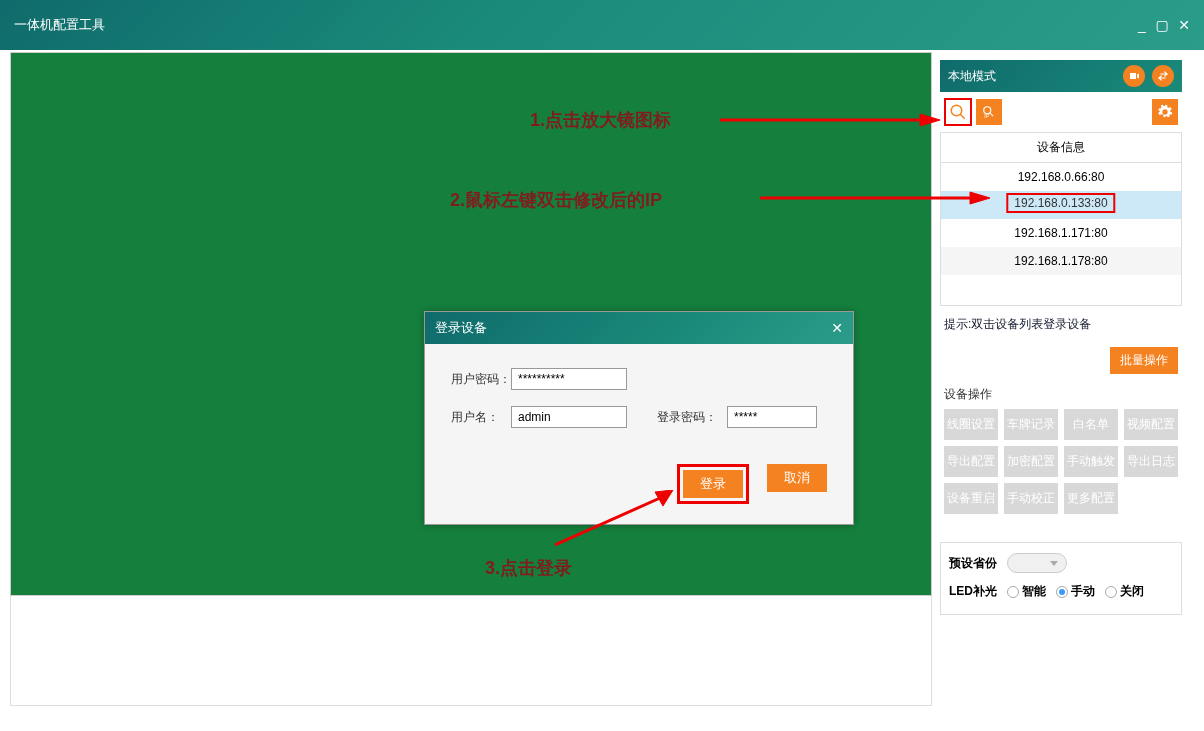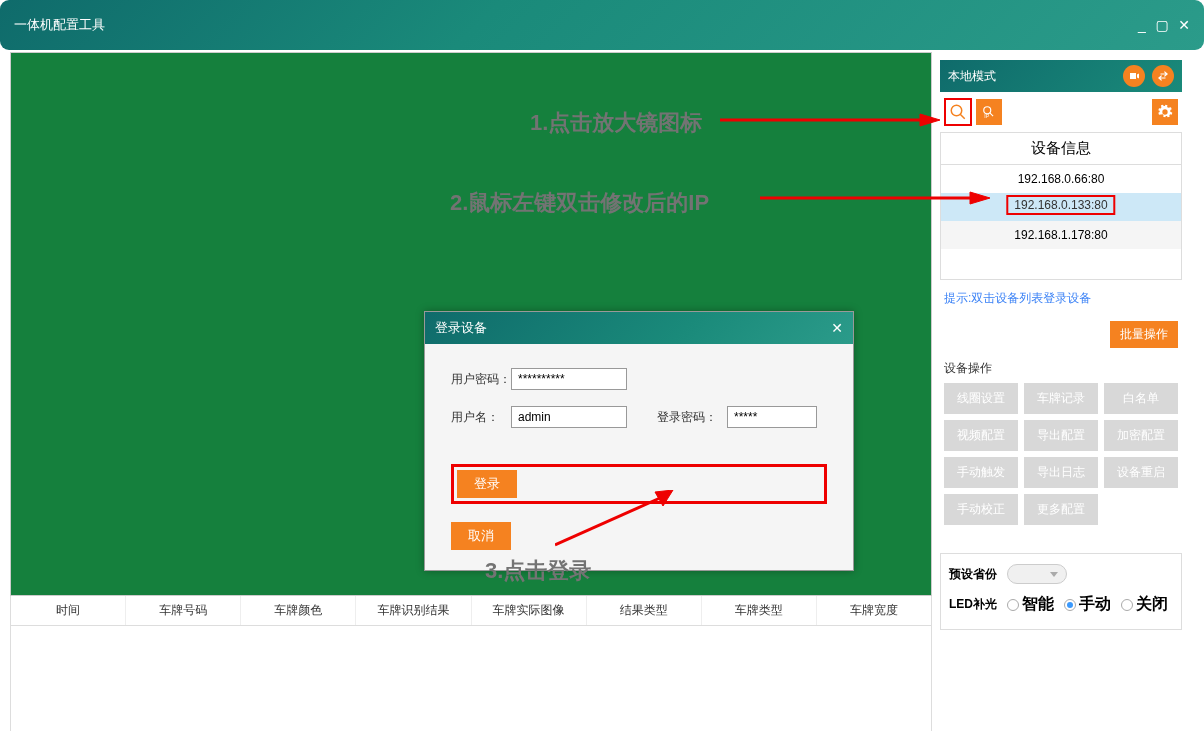--- a/index.html
+++ b/index.html
@@ -1,18 +1,18 @@
 <!DOCTYPE html>
 <html><head>
 <meta charset="utf-8">
 <style>
 * { box-sizing: border-box; margin: 0; padding: 0; font-family: "Microsoft YaHei", sans-serif; }
 body { width: 1204px; height: 731px; background: #fff; overflow: hidden; position: relative; }
 
-.titlebar { height: 50px; background: linear-gradient(135deg, #0f6b6b 0%, #1a8a7a 40%, #2b9b8a 100%); color: #fff; display: flex; align-items: center; padding: 0 14px; font-size: 13px; justify-content: space-between; border-radius: 9px; }
+.titlebar { height: 50px; background: linear-gradient(135deg, #0f6b6b 0%, #1a8a7a 40%, #2b9b8a 100%); color: #fff; display: flex; align-items: center; padding: 0 14px; font-size: 13px; justify-content: space-between; }
 .titlebar .win-controls span { color: #fff; font-size: 14px; margin-left: 6px; cursor: pointer; }
 
 .main-area { display: flex; height: 681px; }
 .left-pane { width: 932px; display: flex; flex-direction: column; }
 .video-area { flex: 1; background: #15803d; position: relative; border: 1px solid #ccc; margin: 2px 0 0 10px; }
 .table-area { height: 135px; margin: 0 0 0 10px; }
 .table-header { display: flex; border: 1px solid #ddd; border-top: none; }
 .table-header > div { flex: 1; text-align: center; padding: 6px 0; font-size: 12px; color: #333; border-right: 1px solid #eee; }
 .table-header > div:last-child { border-right: none; }
 .table-body { height: 110px; border: 1px solid #ddd; border-top: none; }
@@ -24,60 +24,60 @@
 
 .toolbar-row { display: flex; align-items: center; justify-content: space-between; padding: 6px 4px; }
 .toolbar-row .left-tools { display: flex; align-items: center; gap: 0; }
 .search-box { width: 28px; height: 28px; border: 2px solid #e00; display: flex; align-items: center; justify-content: center; cursor: pointer; }
 .search-box svg { width: 18px; height: 18px; stroke: #f58220; fill: none; stroke-width: 2; }
 .ip-icon { width: 26px; height: 26px; background: #f58220; display: flex; align-items: center; justify-content: center; margin-left: 4px; cursor: pointer; }
 .ip-icon svg { width: 14px; height: 14px; fill: #fff; }
 .gear-icon { width: 26px; height: 26px; background: #f58220; display: flex; align-items: center; justify-content: center; cursor: pointer; }
 .gear-icon svg { width: 16px; height: 16px; fill: #fff; }
 
-.device-info-header { text-align: center; font-size: 15px; padding: 6px 0; border: 1px solid #ddd; background: #fff; }
+.device-info-header { text-align: center; font-size: 12px; padding: 6px 0; border: 1px solid #ddd; background: #fff; }
 .device-list { border: 1px solid #ddd; border-top: none; }
 .device-row { text-align: center; font-size: 12px; padding: 7px 0; cursor: pointer; background: #fff; }
 .device-row.alt { background: #f5f5f5; }
 .device-row.selected { background: #cde8f7; color: #333; position: relative; }
 .device-row.selected .sel-box { position: absolute; left: 50%; top: 2px; transform: translateX(-50%); border: 2px solid #e00; padding: 1px 6px; font-size: 12px; }
 .device-list-space { height: 30px; }
 
-.hint { color: #3b82f6; font-size: 12px; padding: 10px 4px; }
+.hint { color: #0f172a; font-size: 12px; padding: 10px 4px; }
 .batch-row { text-align: right; padding: 4px; }
 .batch-btn { background: #f58220; color: #fff; border: none; padding: 5px 10px; font-size: 12px; cursor: pointer; }
 
 .section-title { font-size: 12px; padding: 8px 4px 6px; color: #333; }
-.op-grid { display: grid; grid-template-columns: repeat(3, 1fr); gap: 6px; padding: 0 4px; }
+.op-grid { display: grid; grid-template-columns: repeat(4, 1fr); gap: 6px; padding: 0 4px; }
 .op-btn { background: #d8d8d8; color: #fff; border: none; padding: 7px 0; font-size: 12px; text-align: center; }
 
 .bottom-panel { border: 1px solid #ddd; margin-top: 28px; padding: 10px 8px; font-size: 12px; font-weight: bold; }
 .bottom-row { display: flex; align-items: center; gap: 10px; margin-bottom: 10px; }
 .bottom-row:last-child { margin-bottom: 4px; }
 .preset-select { width: 60px; height: 20px; border: 1px solid #ccc; border-radius: 10px; background: #f0f0f0; position: relative; }
 .preset-select::after { content: ""; position: absolute; right: 8px; top: 7px; border-left: 4px solid transparent; border-right: 4px solid transparent; border-top: 5px solid #aaa; }
-.radio-label { display: flex; align-items: center; gap: 3px; font-size: 16px; }
+.radio-label { display: flex; align-items: center; gap: 3px; font-size: 12px; }
 .radio-dot { width: 12px; height: 12px; border: 1px solid #aaa; border-radius: 50%; display: inline-block; position: relative; }
 .radio-dot.checked::after { content: ""; position: absolute; left: 2px; top: 2px; width: 6px; height: 6px; background: #3b99fc; border-radius: 50%; }
 
 
 .dialog { position: absolute; left: 413px; top: 258px; width: 430px; background: #f5f5f5; box-shadow: 0 0 8px rgba(0,0,0,.3); border: 1px solid #999; }
 .dialog-title { background: linear-gradient(135deg, #0f6b6b, #1a8a7a 60%, #2b9b8a); color: #fff; padding: 7px 10px; font-size: 13px; display: flex; justify-content: space-between; align-items: center; }
 .dialog-title .close { cursor: pointer; font-size: 14px; }
 .dialog-body { padding: 24px 26px 20px; }
 .form-row { display: flex; align-items: center; margin-bottom: 16px; font-size: 12px; }
 .form-row label { width: 60px; color: #333; }
 .form-row input { width: 116px; height: 22px; border: 1px solid #999; padding: 0 6px; font-size: 12px; margin-right: 30px; }
 .form-row label.second { width: 70px; }
-.dialog-footer { display: flex; justify-content: flex-end; gap: 18px; padding: 0 26px 20px; flex-direction: column; }
+.dialog-footer { display: flex; justify-content: flex-end; gap: 18px; padding: 0 26px 20px; }
 .dlg-btn { width: 60px; height: 28px; border: none; color: #fff; font-size: 13px; cursor: pointer; background: #f58220; }
 .login-highlight { border: 3px solid #e00; padding: 3px; display: inline-block; }
 
 
-.annotation { position: absolute; color: #737373; font-size: 22px; font-weight: bold; pointer-events: none; }
+.annotation { position: absolute; color: #7f1d1d; font-size: 18px; font-weight: bold; pointer-events: none; }
 svg.arrow { position: absolute; pointer-events: none; }
 svg.arrow line, svg.arrow polygon { stroke: #e00; fill: #e00; }
 </style>
 </head>
 <body>
 
 <div class="titlebar">
   <span>一体机配置工具</span>
   <span class="win-controls">
     <span>_</span>
@@ -110,30 +110,20 @@
         <div class="dialog-footer">
           <span class="login-highlight">
             <button class="dlg-btn">登录</button>
           </span>
           <button class="dlg-btn">取消</button>
         </div>
       </div>
 
     </div>
     <div class="table-area">
-      <div class="table-header">
-        <div>时间</div>
-        <div>车牌号码</div>
-        <div>车牌颜色</div>
-        <div>车牌识别结果</div>
-        <div>车牌实际图像</div>
-        <div>结果类型</div>
-        <div>车牌类型</div>
-        <div>车牌宽度</div>
-      </div>
       <div class="table-body"></div>
     </div>
   </div>
 
   <div class="right-pane">
     <div class="mode-bar">
       <span>本地模式</span>
       <span class="icons">
         <span>
             <svg viewBox="0 0 24 24">
@@ -169,20 +159,21 @@
           </svg>
       </div>
     </div>
     <div class="device-info-header">设备信息</div>
     <div class="device-list">
       <div class="device-row">192.168.0.66:80</div>
       <div class="device-row selected">
         <span class="sel-box">192.168.0.133:80</span>
         &nbsp;
       </div>
+      <div class="device-row">192.168.1.171:80</div>
       <div class="device-row alt">192.168.1.178:80</div>
       <div class="device-list-space"></div>
     </div>
     <div class="hint">提示:双击设备列表登录设备</div>
     <div class="batch-row">
       <button class="batch-btn">批量操作</button>
     </div>
     <div class="section-title">设备操作</div>
     <div class="op-grid">
       <button class="op-btn">线圈设置</button>

